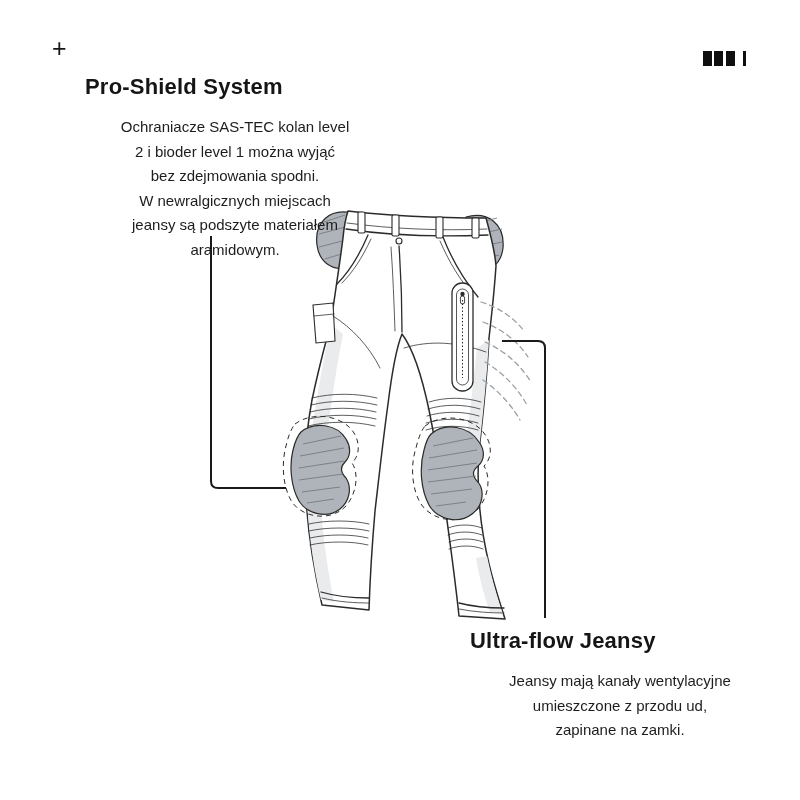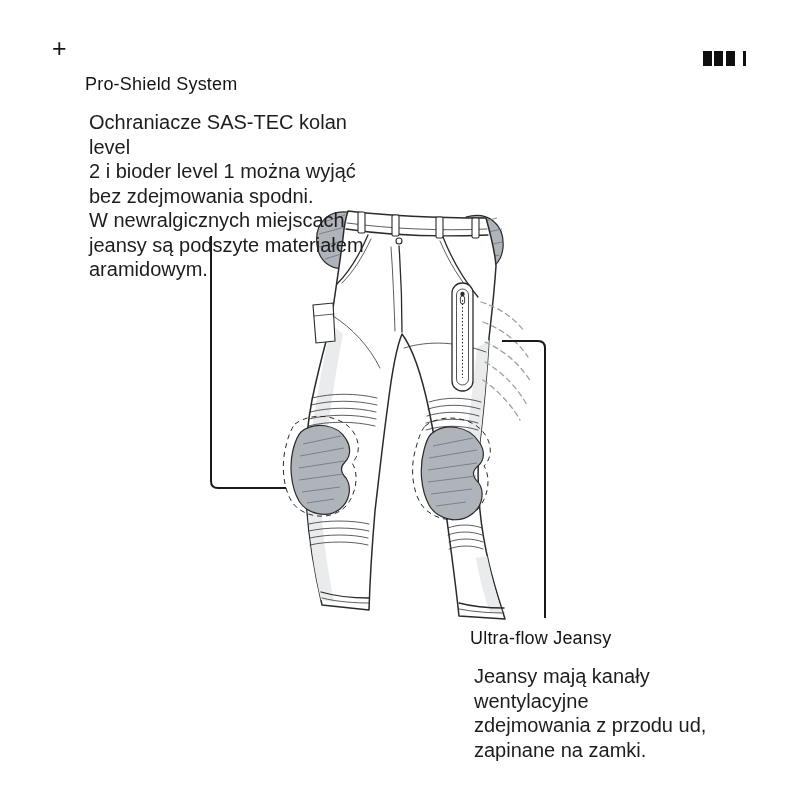--- a/index.html
+++ b/index.html
@@ -13,22 +13,22 @@
   }
   .logo { position:absolute; top:51px; right:54px; display:flex; align-items:center; height:15px; }
   .logo .b { background:#0f0f0f; height:15px; display:block; }
   .logo .b1,.logo .b2,.logo .b3 { width:9px; margin-right:2.5px; }
   .logo .b3 { margin-right:8px; }
   .logo .b4 { width:3.5px; }
 
   .callout { position:absolute; }
   .callout-left  { left:85px; top:74px; width:300px; }
   .callout-right { left:470px; top:628px; width:300px; }
-  .callout .title { margin:0 0 15px 0; font-size:18px; font-weight:400; letter-spacing:.2px; color:#151515; }
-  .callout .body  { margin:4px; font-size:20px; line-height:24.5px; color:#1d1d1d; white-space:pre-line; }
+  .callout .title { margin:0 0 15px 0; font-size:22px; font-weight:700; letter-spacing:.2px; color:#151515; }
+  .callout .body  { margin:12px; font-size:15px; line-height:24.5px; color:#1d1d1d; white-space:pre-line;text-align:center; }
 
   .illus { position:absolute; left:0; top:0; }
 
   
   .sil   { fill:#ffffff; stroke:var(--outline,#2b2b2b); stroke-width:1.5; stroke-linejoin:round; }
   .white { fill:#ffffff; stroke:var(--outline,#2b2b2b); stroke-width:1.1; }
   .ln    { fill:none; stroke:var(--outline,#2b2b2b); stroke-width:1.3; stroke-linecap:round; }
   .fine  { fill:none; stroke:var(--outline,#2b2b2b); stroke-width:.9; stroke-linecap:round; opacity:.85; }
   .pad   { fill:var(--pad-fill,#adb3b8); stroke:var(--outline,#2b2b2b); stroke-width:1.2; stroke-linejoin:round; }
   .hatch { fill:none; stroke:var(--pad-hatch,#6e747a); stroke-width:.9; opacity:.9; }
@@ -159,17 +159,17 @@
 2 i bioder level 1 można wyjąć
 bez zdejmowania spodni.
 W newralgicznych miejscach
 jeansy są podszyte materiałem
 aramidowym.</p>
   </section>
 
   <section class="callout callout-right">
     <h2 class="title">Ultra-flow Jeansy</h2>
     <p class="body">Jeansy mają kanały wentylacyjne
-zdejmowania z przodu ud,
+umieszczone z przodu ud,
 zapinane na zamki.</p>
   </section>
 
 </div>
 
 </body></html>

